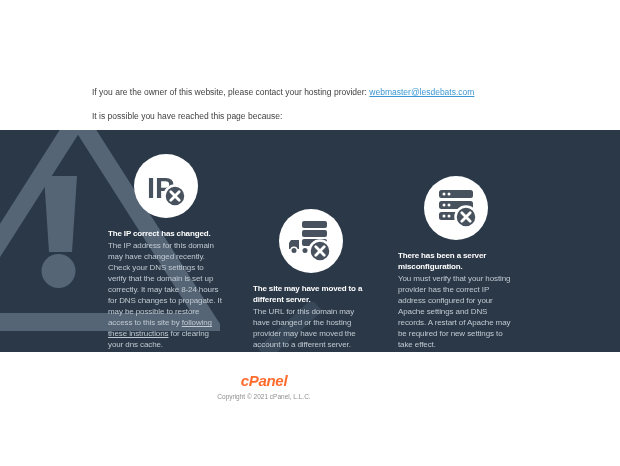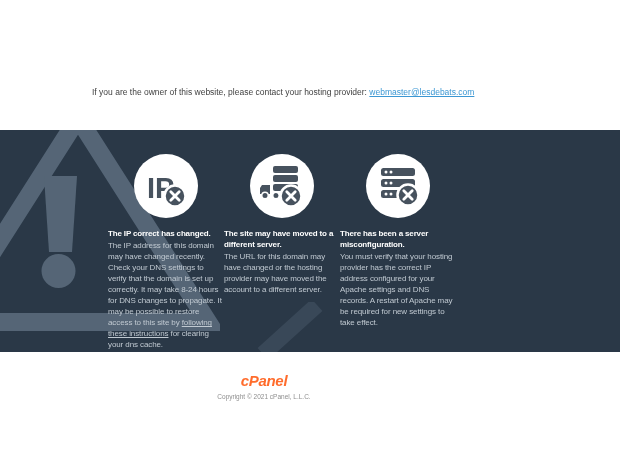--- a/index.html
+++ b/index.html
@@ -20,21 +20,21 @@
   }
   .intro{position:absolute;left:92px;top:87px;font-size:8.5px;color:var(--text-dark);}
   .email{color:var(--link-blue);text-decoration:underline;cursor:pointer;margin-top:12px;}
   .reason-intro{position:absolute;left:92px;top:111px;font-size:8.5px;color:var(--text-dark);}
   .band{
     position:absolute;left:0;top:130px;width:620px;height:222px;
     background:var(--band-background);overflow:hidden;
   }
   .watermark{position:absolute;left:-60px;top:-20px;opacity:.85;}
   .watermark-frag{position:absolute;left:255px;top:172px;opacity:.3;}
-  .cols{position:absolute;left:108px;top:24px;display:flex;gap:0;}
+  .cols{position:absolute;left:108px;top:24px;display:flex;gap:29px;align-items:flex-end;}
   .col{width:116px;}
   .icon-circle{
     width:64px;height:64px;border-radius:50%;background:#ffffff;
     margin:0 auto 10px auto;display:flex;align-items:center;justify-content:center;
   }
   .heading{
     font-size:8px;font-weight:bold;color:#ffffff;line-height:1.38;
     letter-spacing:-0.15px;margin-bottom:1px;
   }
   .body{font-size:8px;color:var(--band-text);line-height:1.38;letter-spacing:-0.1px;}
@@ -47,20 +47,21 @@
   .copyright{margin-top:3px;font-size:6.5px;color:var(--copyright-gray);}
 </style>
 </head>
 <body>
 
 <div class="page">
 
 
   <p class="intro"><span>If you are the owner of this website, please contact your hosting provider: </span><a class="email">webmaster@lesdebats.com</a></p>
 
+  <p class="reason-intro">It is possible you have reached this page because:</p>
 
   <div class="band">
 
     <svg class="watermark" width="280" height="242" viewBox="0 0 280 242">
       <path d="M138 8 L268 212 L8 212 Z" fill="none" stroke="#5d6e7f" stroke-width="18"></path>
       <polygon points="104,66 137,66 132,142 109,142" fill="#5d6e7f"></polygon>
       <circle cx="118.5" cy="161" r="17" fill="#5d6e7f"></circle>
     </svg>
 
     <svg class="watermark-frag" width="70" height="55" viewBox="0 0 70 55">

